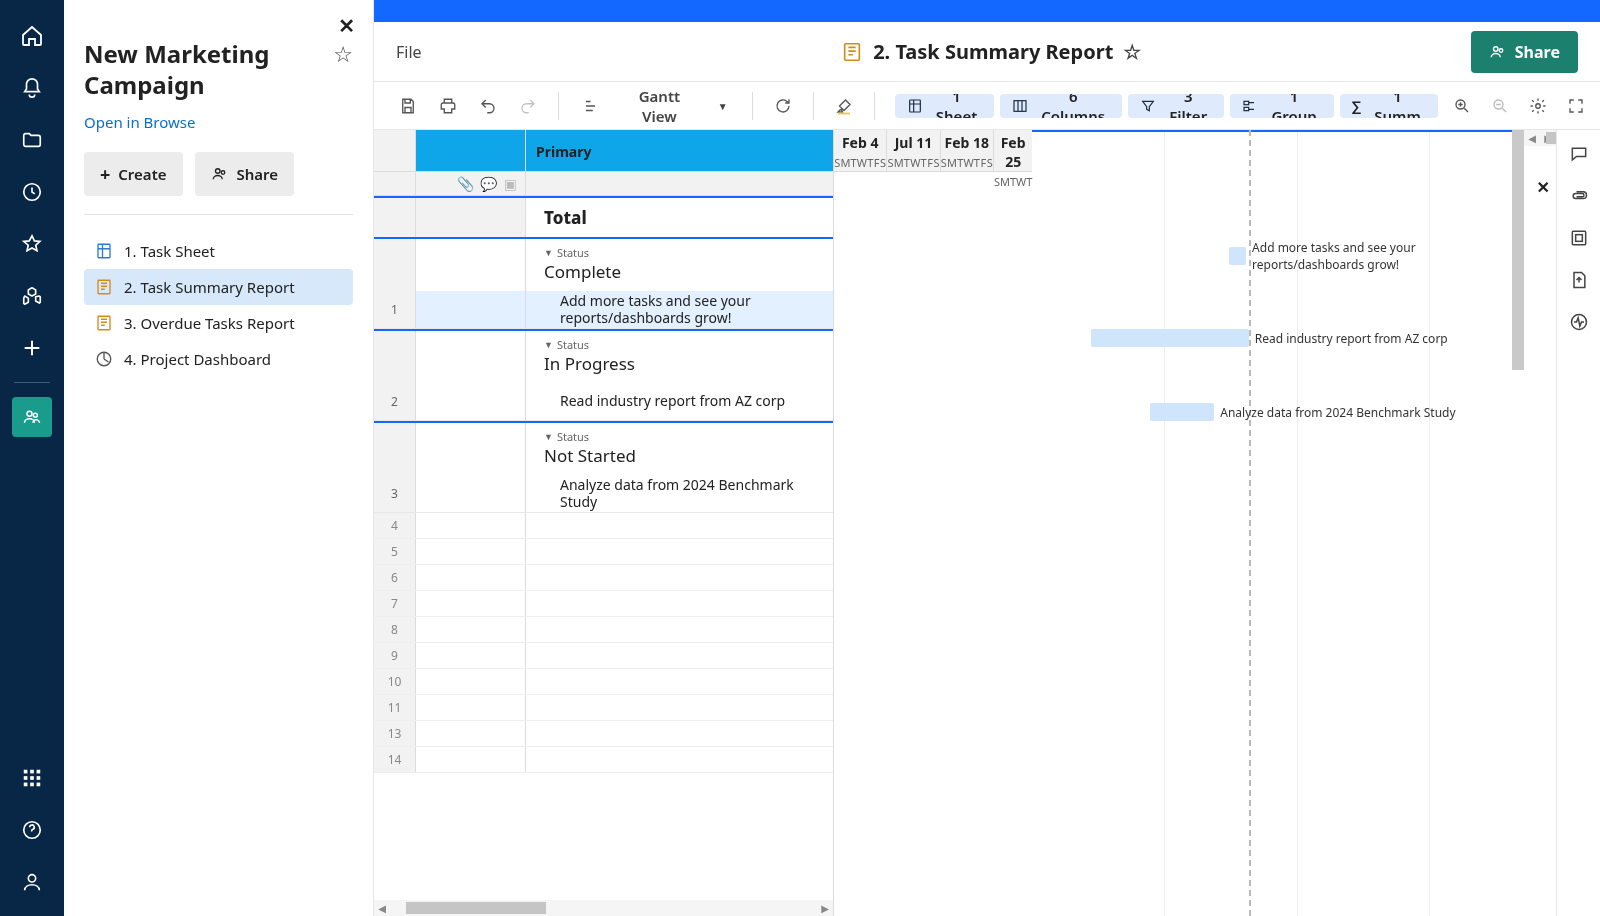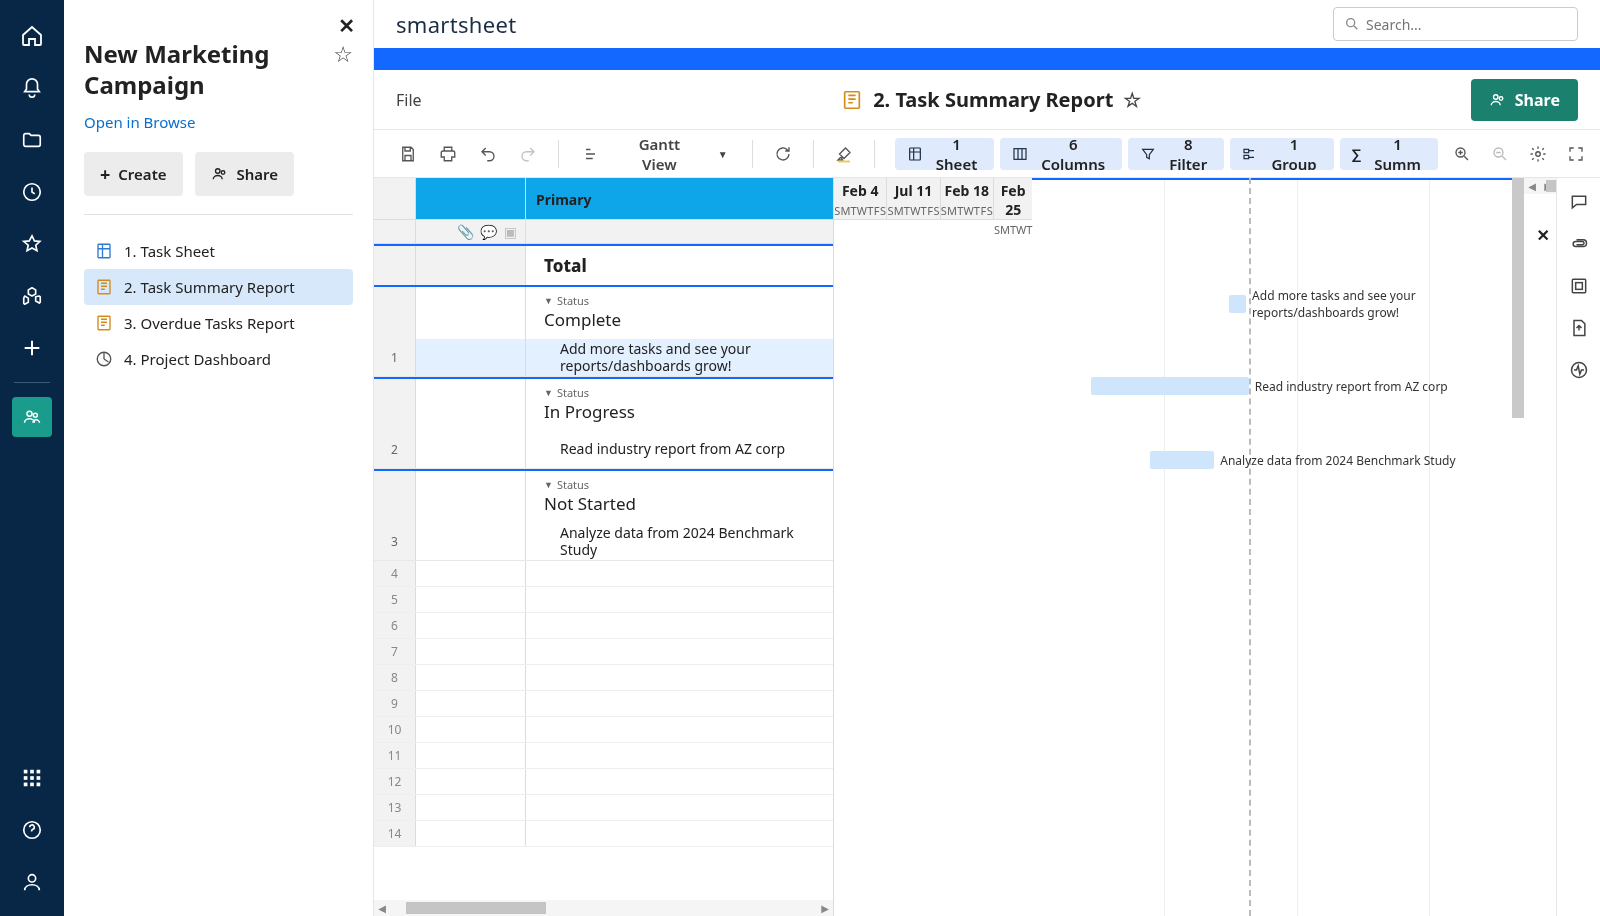--- a/index.html
+++ b/index.html
@@ -37,21 +37,21 @@
   .titlebar { height:60px; display:flex; align-items:center; padding:0 22px; border-bottom:1px solid #e6e6e6;}
   .titlebar .file { font-size:16px; color:#444; cursor:pointer;}
   .titlebar .doctitle { margin:0 auto; display:flex; align-items:center; gap:10px; font-size:20px; font-weight:700; padding-left: 90px; }
   .sharebtn { background:#1b806e; color:#fff; border:none; border-radius:4px; padding:10px 18px; font-size:16px; font-weight:700; display:flex; align-items:center; gap:8px; cursor:pointer;}
   .doctitle .reporticon svg, .brand svg { display:block; }
 
   .toolbar { height:48px; display:flex; align-items:center; padding:0 18px; gap:8px; border-bottom:1px solid #e6e6e6;}
   .tbtn { height:32px; min-width:32px; display:flex; align-items:center; justify-content:center; border:none; background:transparent; border-radius:4px; cursor:pointer; color:#444;}
   .vsep { width:1px; height:28px; background:#ddd; margin:0 6px;}
   .viewbtn { display:flex; align-items:center; gap:20px; font-size:15px; font-weight:600; padding:0 10px; }
-  .pill { background:#dfeafc; border:none; border-radius:4px; padding:0 12px; height:32px; display:flex; align-items:center; gap:8px; font-size:15px; font-weight:600; cursor:pointer; color:#222;justify-content:center;}
+  .pill { background:#dfeafc; border:none; border-radius:4px; padding:0 12px; height:24px; display:flex; align-items:center; gap:8px; font-size:15px; font-weight:600; cursor:pointer; color:#222;justify-content:center;}
   .pillrow { display:flex; gap:6px; margin-left:6px; overflow:hidden;}
   .toolbar .right { margin-left:auto; display:flex; gap:6px; margin-right:-10px;}
 
   
   .workarea { flex:1; display:flex; min-height:0;}
   .leftgrid { width:460px; border-right:1px solid #dcdcdc; display:flex; flex-direction:column; overflow:hidden;}
   .ghdr { display:flex; height:42px; background:#0ea5e9; border-bottom:1px solid #dcdcdc;}
   .rowhdrcol { width:42px; border-right:1px solid #dcdcdc;}
   .ghdr .rowhdrcol { background:#f2f2f2;}
   .indcol { width:110px; border-right:1px solid #dcdcdc; }
@@ -239,32 +239,20 @@
             <circle cx="12" cy="12" r="9"></circle>
             <path d="M12 12V4M12 12l6 4"></path>
           </svg>
         </span>
         <span>4. Project Dashboard</span>
       </div>
     </div>
 </div>
 
 <div class="content">
-  <div class="brandbar">
-    <span class="brand">smartsheet</span>
-    <div class="searchbox">
-      <span style="margin-right:6px;">
-          <svg width="16" height="16" viewBox="0 0 24 24" fill="none" stroke="#888" stroke-width="2">
-            <circle cx="10" cy="10" r="6"></circle>
-            <path d="M20 20l-5-5"></path>
-          </svg>
-        </span>
-      <input placeholder="Search..." style="">
-    </div>
-  </div>
   <div class="bluebar"></div>
   <div class="titlebar">
     <span class="file">File</span>
     <div class="doctitle">
       <span class="reporticon">
           <svg width="22" height="22" viewBox="0 0 24 24" fill="none" stroke="#d58b17" stroke-width="1.8">
             <rect x="4" y="3" width="16" height="18" rx="1"></rect>
             <path d="M8 7h8M8 11h8M8 15h5"></path>
           </svg>
         </span>
@@ -346,21 +334,21 @@
             </svg>
           </span>
           <span>6 Columns</span>
         </button>
       <button class="pill">
           <span>
             <svg width="16" height="16" viewBox="0 0 24 24" fill="none" stroke="#1c2e45" stroke-width="1.8">
               <path d="M4 5h16l-6 8v6l-4-2v-4z"></path>
             </svg>
           </span>
-          <span>8 Filter</span>
+          <span>3 Filter</span>
         </button>
       <button class="pill">
           <span>
             <svg width="16" height="16" viewBox="0 0 24 24" fill="none" stroke="#1c2e45" stroke-width="1.8">
               <rect x="3" y="5" width="7" height="5"></rect>
               <rect x="3" y="14" width="7" height="5"></rect>
               <path d="M10 7h8M10 17h8"></path>
             </svg>
           </span>
           <span>1 Group</span>
@@ -495,25 +483,20 @@
             <div class="rowhdrcol">10</div>
             <div class="indcol"></div>
             <div class="primcol"></div>
           </div>
           <div class="emptyrow">
             <div class="rowhdrcol">11</div>
             <div class="indcol"></div>
             <div class="primcol"></div>
           </div>
           <div class="emptyrow">
-            <div class="rowhdrcol">12</div>
-            <div class="indcol"></div>
-            <div class="primcol"></div>
-          </div>
-          <div class="emptyrow">
             <div class="rowhdrcol">13</div>
             <div class="indcol"></div>
             <div class="primcol"></div>
           </div>
           <div class="emptyrow">
             <div class="rowhdrcol">14</div>
             <div class="indcol"></div>
             <div class="primcol"></div>
           </div>
         </div>

